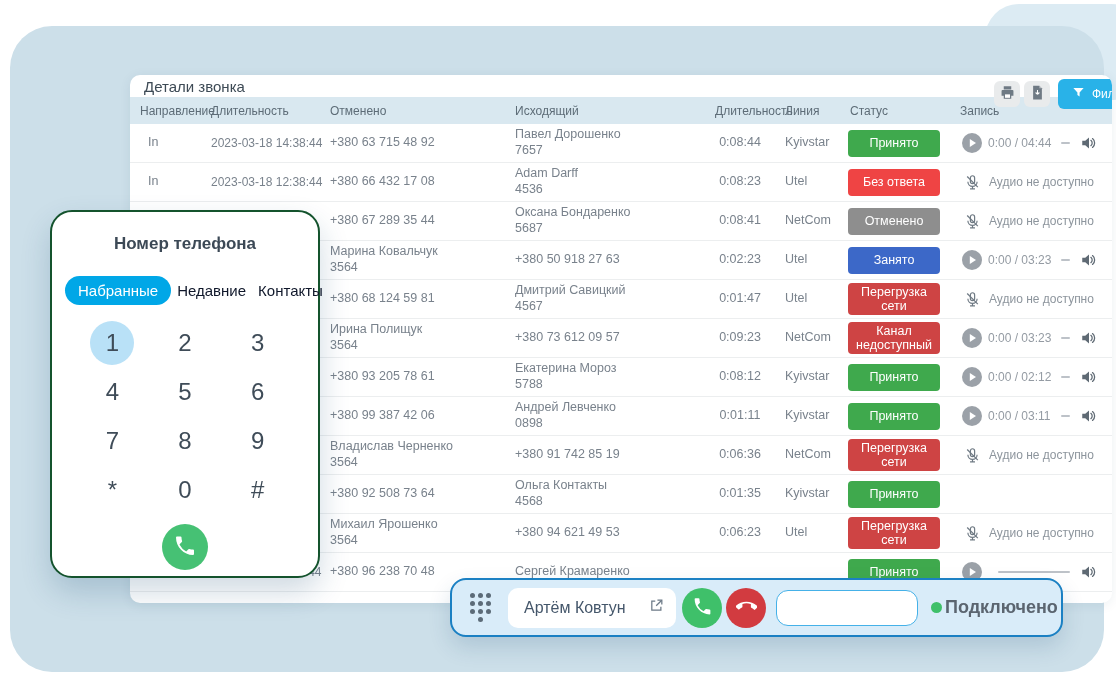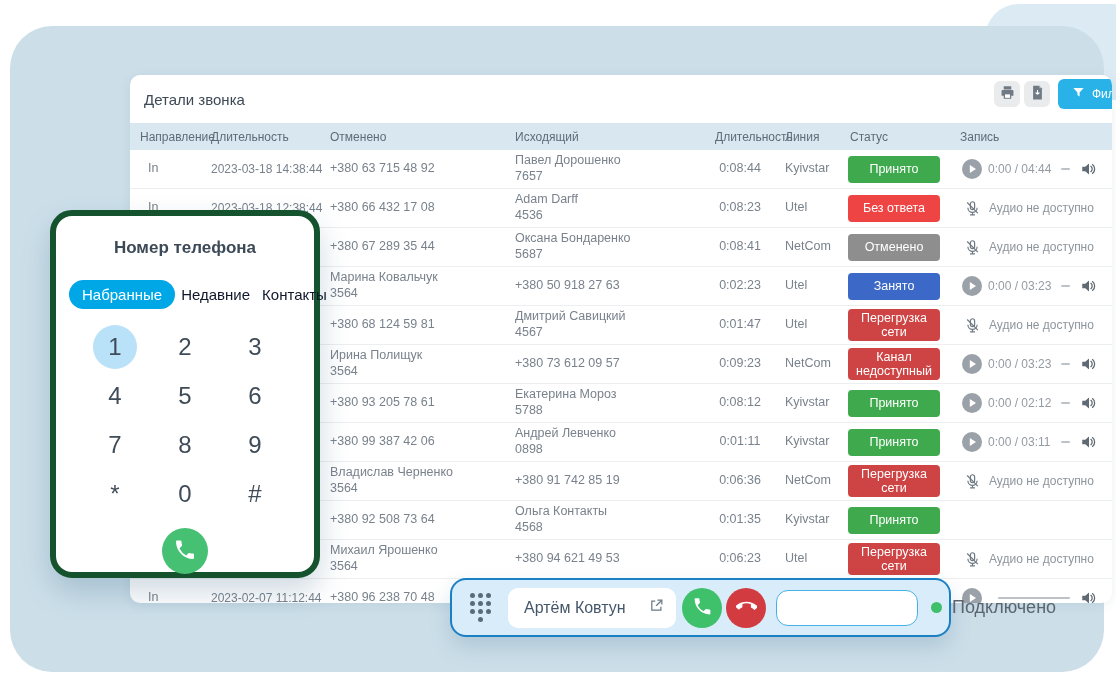--- a/index.html
+++ b/index.html
@@ -12,21 +12,21 @@
   
   .bg-accent{position:absolute;left:985px;top:4px;width:160px;height:96px;
     background:#dcebf3;border-radius:34px;}
   .bg-main{position:absolute;left:10px;top:26px;width:1094px;height:646px;
     background:#ccdfe9;border-radius:42px;}
 
   
   .card{position:absolute;left:130px;top:75px;width:982px;height:528px;
     background:#fff;border-radius:10px;overflow:hidden;
     box-shadow:0 2px 12px rgba(30,60,90,.08);z-index:2;}
-  .card-head{position:relative;height:48px;display:flex;align-items:center;padding:0 14px;}
+  .card-head{position:relative;height:22px;display:flex;align-items:center;padding:0 14px;}
   .card-title{font-size:15px;color:#3d4a55;font-weight:500;}
   .icon-btn{position:absolute;top:6px;width:26px;height:26px;border-radius:6px;
     background:#e9ebec;border:none;display:flex;align-items:center;justify-content:center;
     cursor:pointer;padding:0;}
   .icon-btn svg{width:15px;height:15px;}
   .btn-print{left:864px;}
   .btn-export{left:894px;}
   .btn-filter{position:absolute;left:928px;top:4px;height:30px;width:92px;
     background:#29b2e8;color:#fff;border:none;border-radius:6px;
     display:flex;align-items:center;justify-content:flex-start;gap:7px;
@@ -51,57 +51,57 @@
   .rec .play{width:20px;height:20px;flex:0 0 auto;cursor:pointer;}
   .rec .time{font-size:12px;color:#949ba3;white-space:nowrap;}
   .rec .track{flex:1;height:2px;background:#bdc2c8;margin:0 4px;border-radius:2px;cursor:pointer;}
   .rec .vol{width:18px;height:18px;flex:0 0 auto;cursor:pointer;}
   .rec-na{display:flex;align-items:center;gap:8px;padding-left:14px;}
   .rec-na svg{width:17px;height:17px;}
   .rec-na .na-label{font-size:12px;color:#8d959d;}
 
   
   .dialer{position:absolute;left:50px;top:210px;width:270px;height:368px;box-sizing:border-box;
-    background:#fff;border:6px solid #14532d;border-radius:22px;z-index:5;
+    background:#fff;border:2px solid #14532d;border-radius:22px;z-index:5;
     box-shadow:0 14px 30px rgba(20,70,110,.20);}
   .dialer-title{text-align:center;margin-top:22px;font-size:17px;font-weight:bold;color:#3c4956;}
   .dialer-tabs{display:flex;align-items:center;justify-content:space-between;padding:0 13px;margin-top:22px;}
   .dtab{font-size:15px;color:#0f172a;background:none;border:none;padding:5px 6px;cursor:pointer;font-family:inherit;}
   .dtab.active{background:#00a7e7;color:#fff;border-radius:999px;padding:6px 13px;}
   .keys{display:grid;grid-template-columns:repeat(3,1fr);justify-items:center;row-gap:5px;
     padding:0 24px;margin-top:16px;}
   .key{width:44px;height:44px;border-radius:50%;display:flex;align-items:center;justify-content:center;
     font-size:24px;color:#3f4c58;background:transparent;border:none;cursor:pointer;font-family:inherit;}
   .key.hl{background:#b9e1f7;}
   .call-btn{width:46px;height:46px;border-radius:50%;background:#46c174;border:none;cursor:pointer;
     display:flex;align-items:center;justify-content:center;margin:12px auto 0;}
   .call-btn svg{width:24px;height:24px;}
 
   
-  .callbar{position:absolute;left:450px;top:578px;width:501px;height:59px;box-sizing:border-box;
+  .callbar{position:absolute;left:450px;top:578px;width:613px;height:59px;box-sizing:border-box;
     background:#d9ecf9;border:2px solid #1b80c3;border-radius:16px;z-index:6;
     display:flex;align-items:center;padding:0 14px 0 18px;
     box-shadow:0 10px 22px rgba(20,70,110,.16);}
   .kp-icon{display:grid;grid-template-columns:repeat(3,6px);grid-auto-rows:6px;gap:2px;cursor:pointer;}
   .kp-icon i{width:5px;height:5px;border-radius:50%;background:#5c6b78;display:block;}
   .kp-icon i.blank{background:transparent;}
   .contact-pill{margin-left:16px;height:40px;min-width:168px;box-sizing:border-box;background:#fff;
     border-radius:10px;display:flex;align-items:center;justify-content:space-between;
     padding:0 12px 0 16px;gap:12px;cursor:pointer;}
   .contact-name{font-size:16px;color:#44566a;white-space:nowrap;}
   .contact-pill svg{width:15px;height:15px;}
   .round-btn{width:40px;height:40px;border-radius:50%;border:none;cursor:pointer;
     display:flex;align-items:center;justify-content:center;flex:0 0 auto;}
   .round-btn svg{width:21px;height:21px;}
   .btn-call{background:#3fc06a;margin-left:6px;}
   .btn-hangup{background:#d23b40;margin-left:4px;}
   .num-input{margin-left:10px;height:36px;width:142px;box-sizing:border-box;background:#fff;
     border:1.5px solid #45b1e8;border-radius:12px;outline:none;font-size:15px;color:#44566a;
     padding:0 10px;font-family:inherit;}
-  .conn{display:flex;align-items:center;gap:10px;margin-left:13px;}
+  .conn{display:flex;align-items:center;gap:3px;margin-left:13px;font-weight:bold;}
   .conn-dot{width:11px;height:11px;border-radius:50%;background:#3fc06a;}
   .conn-label{font-size:18px;color:#5b6570;white-space:nowrap;}
 </style>
 </head>
 <body>
 
 <div class="bg-accent"></div>
 <div class="bg-main"></div>
 
 <div class="card">

